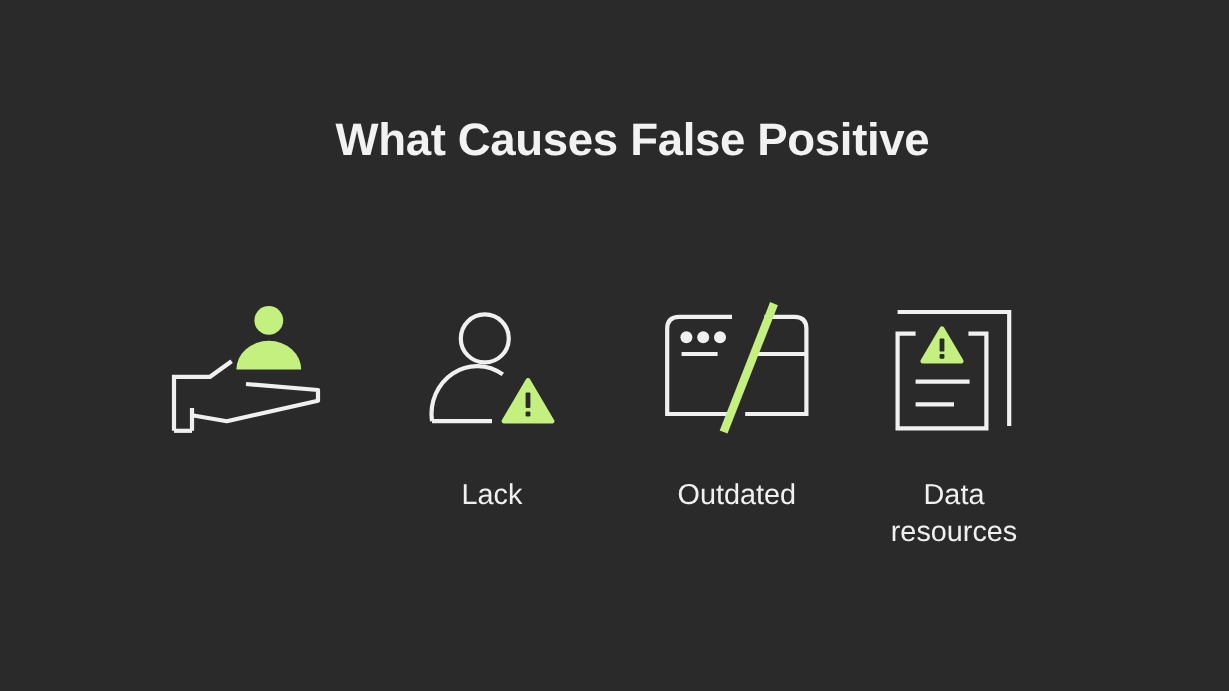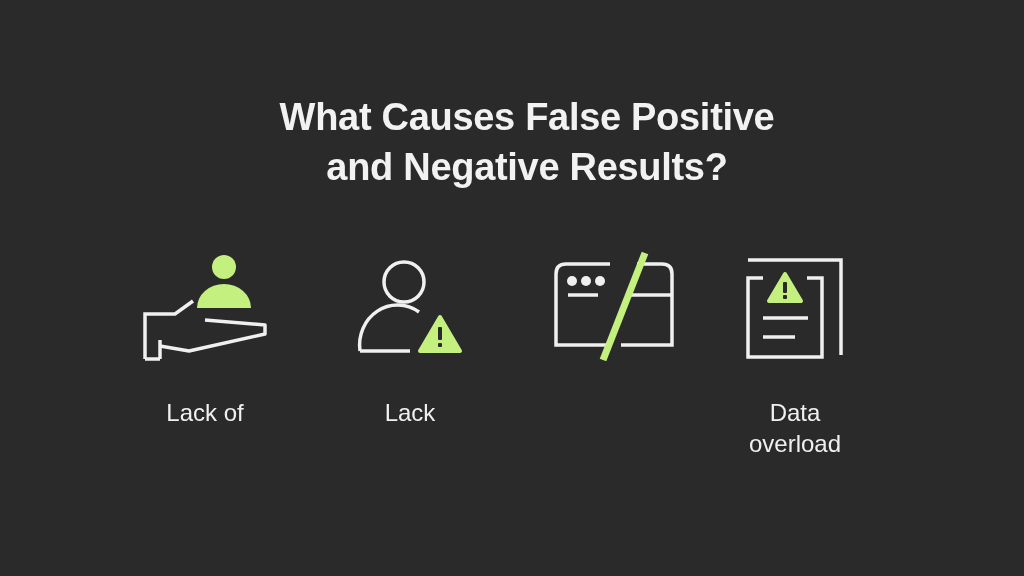--- a/index.html
+++ b/index.html
@@ -36,34 +36,32 @@
     font-size: 24px;
     line-height: 31px;
     text-align: center;
   }
 </style>
 </head>
 <body>
 
 <div class="title">
   <div>What Causes False Positive</div>
-  <div>and Negative Results?</div>
 </div>
 
 <div class="item" style="left:105px;">
   <svg width="200" height="125" viewBox="0 0 200 125">
     <circle cx="119" cy="22" r="12" fill="#c3f07e"></circle>
     <path d="M92 63 A27 24 0 0 1 146 63 Z" fill="#c3f07e"></path>
     <path d="M40 114 L40 69 L70 69 L88 56" fill="none" stroke="#f0f0f0" stroke-width="3.5" stroke-linejoin="miter"></path>
     <path d="M55 114 L40 114" fill="none" stroke="#f0f0f0" stroke-width="3.5"></path>
     <path d="M55 95 L55 114" fill="none" stroke="#f0f0f0" stroke-width="3.5"></path>
     <path d="M55 101 L84 106 L160 89 L160 80 L100 75" fill="none" stroke="#f0f0f0" stroke-width="3.5" stroke-linejoin="round"></path>
   </svg>
   <div class="label">
-    <div>Lack of</div>
   </div>
 </div>
 
 <div class="item" style="left:310px;">
   <svg width="200" height="125" viewBox="0 0 200 125">
     <circle cx="94" cy="37" r="20" fill="none" stroke="#f0f0f0" stroke-width="3.5"></circle>
     <path d="M50 106 A38 40 0 0 1 109 67" fill="none" stroke="#f0f0f0" stroke-width="3.5"></path>
     <path d="M50 106 L100 106" fill="none" stroke="#f0f0f0" stroke-width="3.5"></path>
     <path d="M130 72 L150 106 L110 106 Z" fill="#c3f07e" stroke="#c3f07e" stroke-width="4" stroke-linejoin="round"></path>
     <rect x="128" y="82" width="4" height="13" rx="1" fill="#2b2a2a"></rect>
@@ -79,30 +77,31 @@
     <path d="M96 19 L52 19 Q42 19 42 29 L42 100 L92 100" fill="none" stroke="#f0f0f0" stroke-width="3.5"></path>
     <path d="M123 19 L148 19 Q158 19 158 29 L158 100 L107 100" fill="none" stroke="#f0f0f0" stroke-width="3.5"></path>
     <path d="M54 50 L84 50" fill="none" stroke="#f0f0f0" stroke-width="3.5"></path>
     <path d="M112 50 L158 50" fill="none" stroke="#f0f0f0" stroke-width="3.5"></path>
     <circle cx="58" cy="36" r="5" fill="#f0f0f0"></circle>
     <circle cx="72" cy="36" r="5" fill="#f0f0f0"></circle>
     <circle cx="86" cy="36" r="5" fill="#f0f0f0"></circle>
     <path d="M131 8 L89 115" fill="none" stroke="#c3f07e" stroke-width="7"></path>
   </svg>
   <div class="label">
+    <div>Outdated</div>
   </div>
 </div>
 
 <div class="item" style="left:695px;">
   <svg width="200" height="125" viewBox="0 0 200 125">
     <path d="M53 15 L146 15 L146 110" fill="none" stroke="#f0f0f0" stroke-width="3.5"></path>
     <path d="M68 33 L53 33 L53 112 L127 112 L127 33 L112 33" fill="none" stroke="#f0f0f0" stroke-width="3.5"></path>
     <path d="M90 29 L106 56 L74 56 Z" fill="#c3f07e" stroke="#c3f07e" stroke-width="4" stroke-linejoin="round"></path>
     <rect x="88" y="37" width="4" height="11" rx="1" fill="#2b2a2a"></rect>
     <rect x="88" y="50" width="4" height="4" rx="1" fill="#2b2a2a"></rect>
     <path d="M68 73 L113 73" fill="none" stroke="#f0f0f0" stroke-width="3.5"></path>
     <path d="M68 92 L100 92" fill="none" stroke="#f0f0f0" stroke-width="3.5"></path>
   </svg>
   <div class="label">
     <div>Data</div>
-    <div>overload</div>
+    <div>resources</div>
   </div>
 </div>
 
 </body></html>

